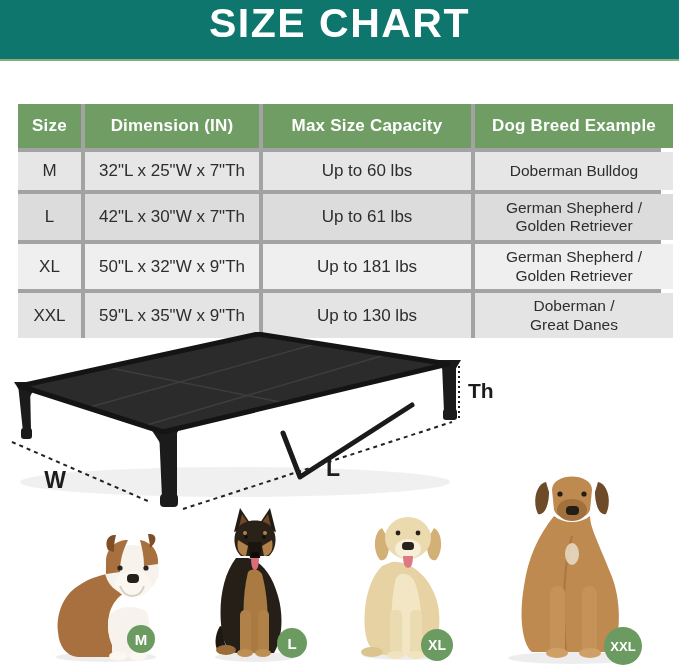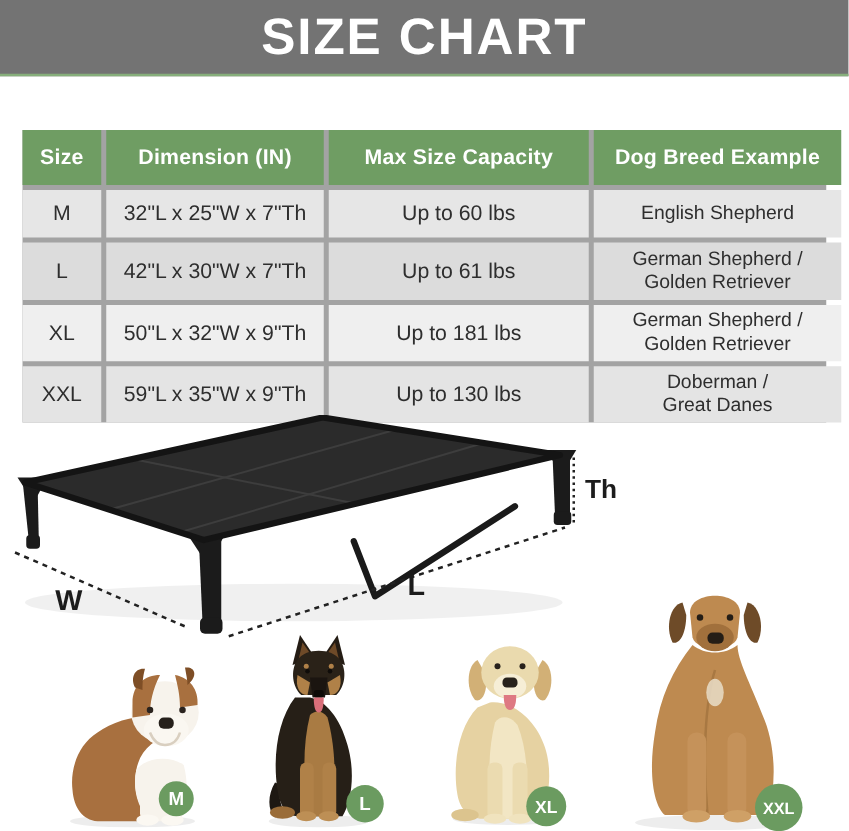--- a/index.html
+++ b/index.html
@@ -3,21 +3,21 @@
 <meta charset="utf-8">
 <style>
   html,body{margin:0;padding:0;background:#fff;}
   #stage{
     position:relative;width:679px;height:665px;background:#ffffff;
     font-family:"Liberation Sans",sans-serif;overflow:hidden;
   }
   
   .banner{
     position:absolute;left:0;top:0;width:679px;height:59px;
-    background:#737373;display:flex;align-items:center;justify-content:center;
+    background:#0f766e;display:flex;justify-content:center;
     border-bottom:2px solid #86ae7b;
   }
   .banner h1{
     margin:0;color:#ffffff;font-size:41px;font-weight:bold;letter-spacing:1.5px;
   }
   
   .size-table{
     position:absolute;left:18px;top:104px;width:643px;
     display:grid;grid-template-columns:63px 174px 208px 198px;
     grid-template-rows:44px 38px 46px 45px 45px;gap:4px;background:#a3a3a3;
@@ -61,21 +61,21 @@
     <div class="trow">
       <div class="cell head">Size</div>
       <div class="cell head">Dimension (IN)</div>
       <div class="cell head">Max Size Capacity</div>
       <div class="cell head">Dog Breed Example</div>
     </div>
     <div class="trow r1">
       <div class="cell">M</div>
       <div class="cell">32"L x 25"W x 7"Th</div>
       <div class="cell">Up to 60 lbs</div>
-      <div class="cell breed">English Shepherd</div>
+      <div class="cell breed">Doberman Bulldog</div>
     </div>
     <div class="trow r2">
       <div class="cell">L</div>
       <div class="cell">42"L x 30"W x 7"Th</div>
       <div class="cell">Up to 61 lbs</div>
       <div class="cell breed">German Shepherd /
 Golden Retriever</div>
     </div>
     <div class="trow r3">
       <div class="cell">XL</div>

